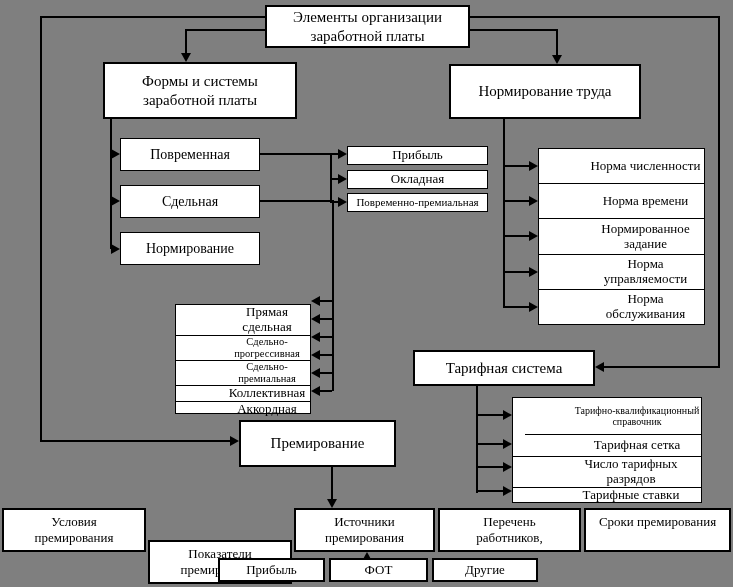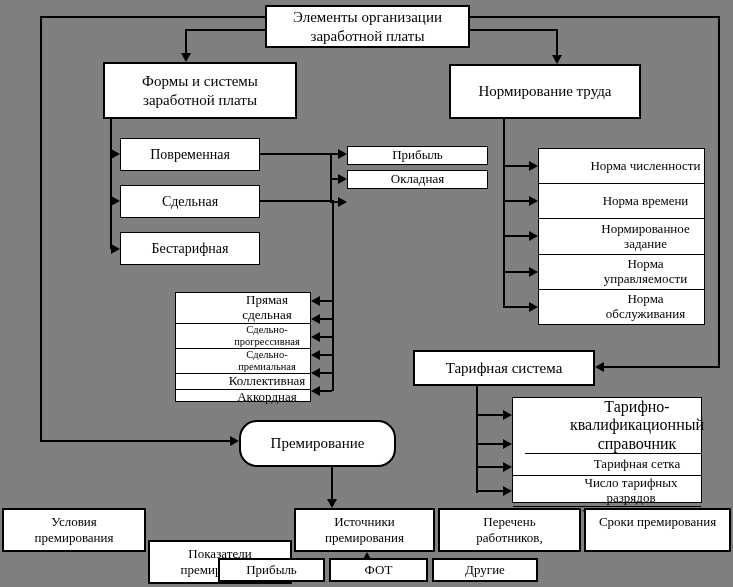--- a/index.html
+++ b/index.html
@@ -20,21 +20,21 @@
   .hl{position:absolute;height:2px;background:#000;}
   .vl{position:absolute;width:2px;background:#000;}
   .arr{position:absolute;width:0;height:0;}
   .arr-r{border-top:5px solid transparent;border-bottom:5px solid transparent;border-left:9px solid #000;}
   .arr-l{border-top:5px solid transparent;border-bottom:5px solid transparent;border-right:9px solid #000;}
   .arr-d{border-left:5px solid transparent;border-right:5px solid transparent;border-top:9px solid #000;}
   .arr-u{border-left:5px solid transparent;border-right:5px solid transparent;border-bottom:9px solid #000;}
   .f15{font-size:15px;}
   .f14{font-size:14px;}
   .f13{font-size:13px;}
-  .f12{font-size:16px;margin-left:12px;}
+  .f12{font-size:10px;margin-left:12px;}
   .f11{font-size:11px;}
   .f10{font-size:10.5px;}
   .top-align{align-items:flex-start;padding-top:4px;}
 </style>
 </head>
 <body>
 
 <div id="stage">
 
   <div class="hl" style="left:40px;top:16px;width:225px;"></div>
@@ -113,26 +113,27 @@
   <div class="box b2 f15 preline" style="left:265px;top:5px;width:205px;height:43px;">Элементы организации
 заработной платы</div>
 
   <div class="box b2 f15 preline" style="left:103px;top:62px;width:194px;height:57px;">Формы и системы
 заработной платы</div>
 
   <div class="box b2 f15" style="left:449px;top:64px;width:192px;height:55px;">Нормирование труда</div>
 
   <div class="box f14" style="left:120px;top:138px;width:140px;height:33px;">Повременная</div>
   <div class="box f14" style="left:120px;top:185px;width:140px;height:33px;">Сдельная</div>
-  <div class="box f14" style="left:120px;top:232px;width:140px;height:33px;">Бестарифная</div>
+  <div class="box f14" style="left:120px;top:232px;width:140px;height:33px;">Нормирование</div>
 
   <div class="box f13" style="left:347px;top:146px;width:141px;height:19px;">Прибыль</div>
   <div class="box f13" style="left:347px;top:170px;width:141px;height:19px;">Окладная</div>
+  <div class="box f11" style="left:347px;top:193px;width:141px;height:19px;">Повременно-премиальная</div>
 
-  <div class="col" style="left:175px;top:292px;width:136px;height:110px;">
+  <div class="col" style="left:175px;top:304px;width:136px;height:110px;">
     <div class="row f13">Прямая сдельная</div>
     <div class="row f10">Сдельно-прогрессивная</div>
     <div class="row f10">Сдельно-премиальная</div>
     <div class="row f13">Коллективная</div>
     <div class="row f13">Аккордная</div>
   </div>
 
   <div class="col" style="left:538px;top:148px;width:167px;height:177px;">
     <div class="row f13">Норма численности</div>
     <div class="row f13">Норма времени</div>
@@ -144,21 +145,21 @@
   <div class="box b2 f15" style="left:413px;top:350px;width:182px;height:36px;">Тарифная система</div>
 
   <div class="col" style="left:512px;top:397px;width:190px;height:106px;">
     <div class="row f12 preline" style="flex:0 0 36px;">Тарифно-квалификационный
 справочник</div>
     <div class="row f13" style="flex:0 0 22px;margin-left:12px;">Тарифная сетка</div>
     <div class="row f13" style="flex:0 0 22px;">Число тарифных разрядов</div>
     <div class="row f13" style="flex:1;">Тарифные ставки</div>
   </div>
 
-  <div class="box b2 f15" style="left:239px;top:420px;width:157px;height:47px;border-radius:18px;">Премирование</div>
+  <div class="box b2 f15" style="left:239px;top:420px;width:157px;height:47px;">Премирование</div>
 
   <div class="box b2 f13 preline" style="left:2px;top:508px;width:144px;height:44px;">Условия
 премирования</div>
   <div class="box b2 f13 preline" style="left:148px;top:508px;width:144px;height:44px;margin-top:32px;">Показатели
 премирования</div>
   <div class="box b2 f13 preline" style="left:294px;top:508px;width:141px;height:44px;">Источники
 премирования</div>
   <div class="box b2 f13 preline" style="left:438px;top:508px;width:143px;height:44px;">Перечень
 работников,</div>
   <div class="box b2 f13 top-align" style="left:584px;top:508px;width:147px;height:44px;">Сроки премирования</div>

